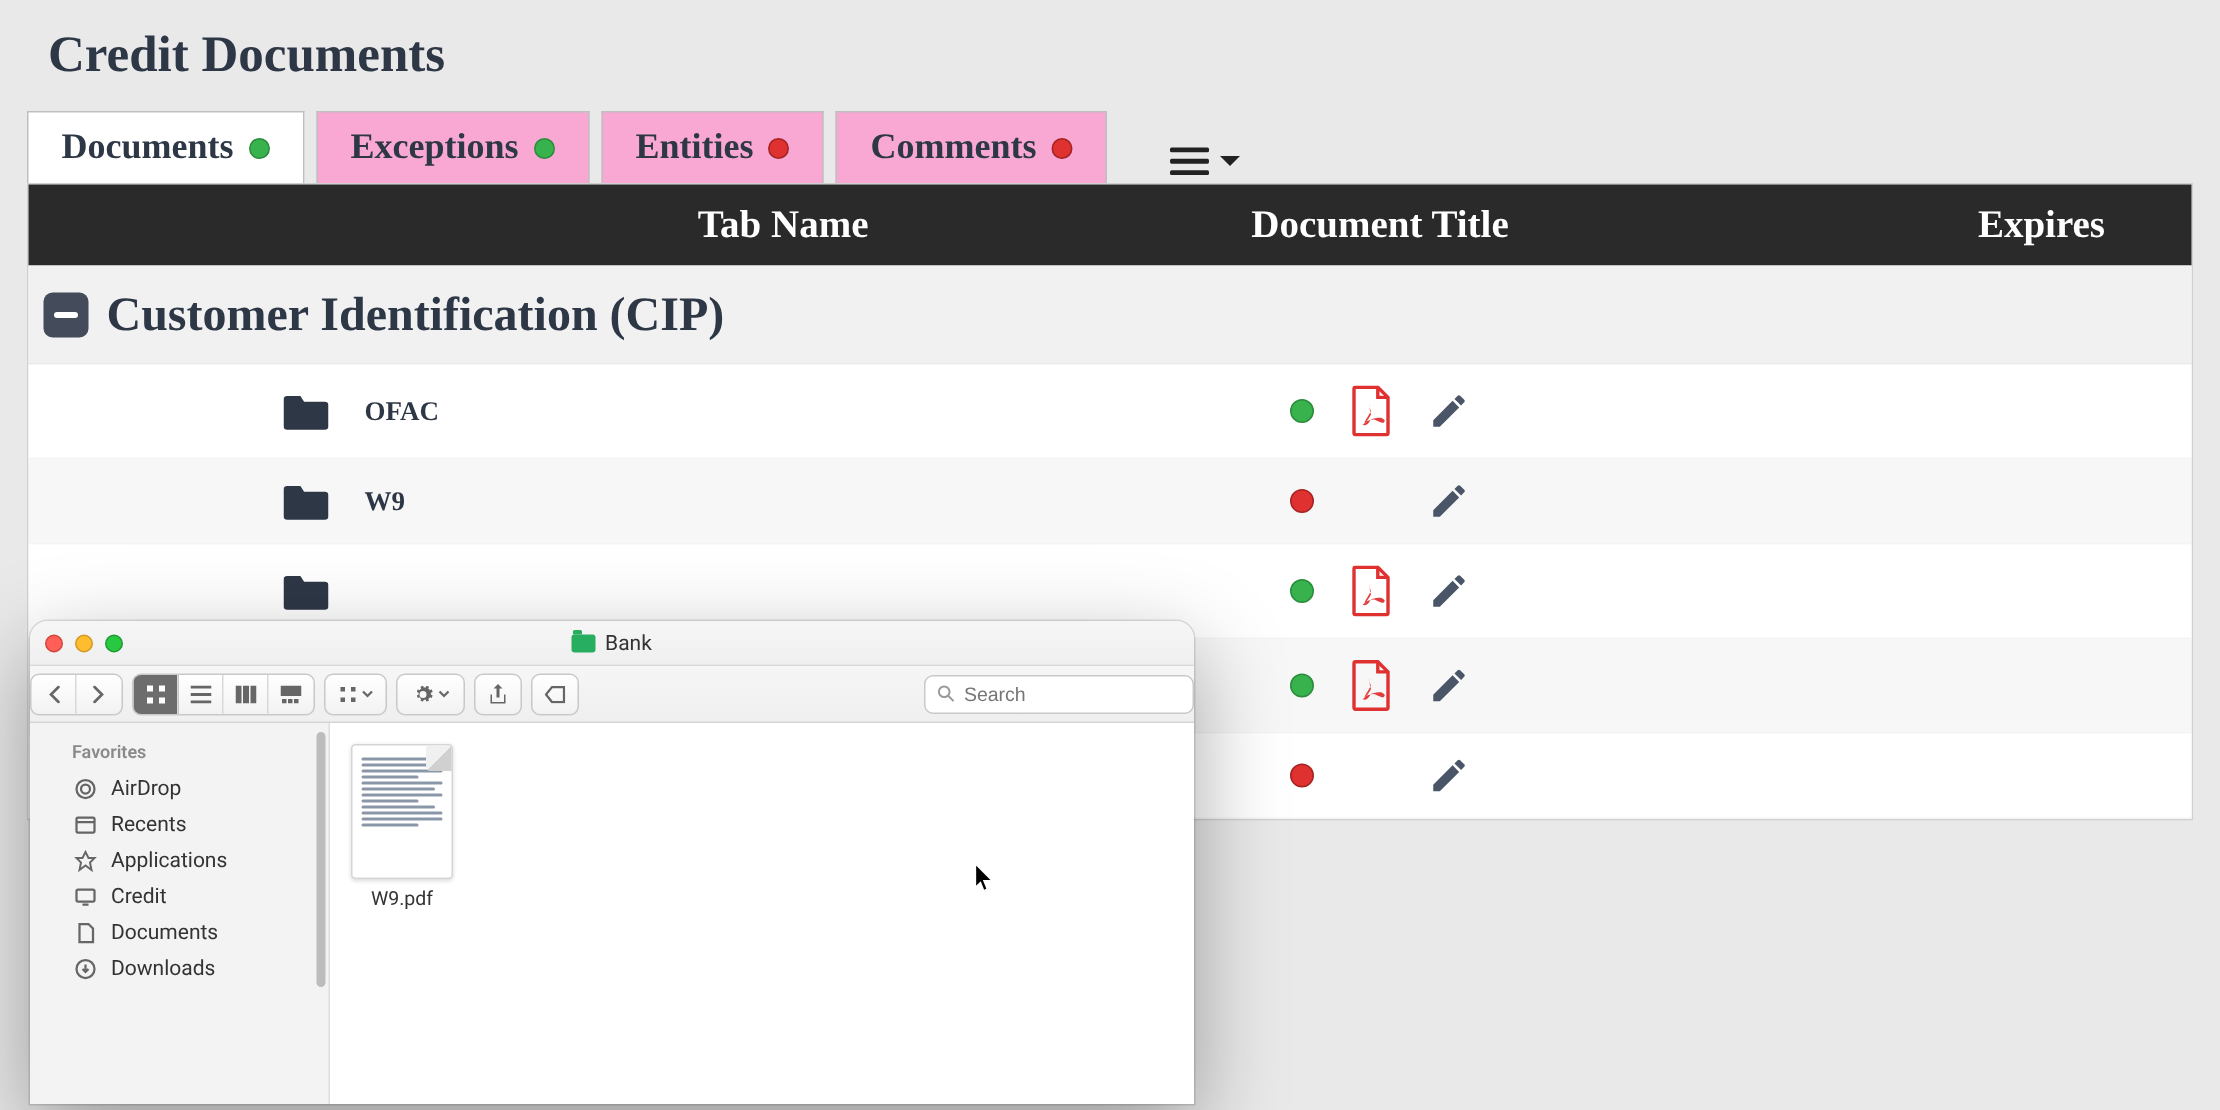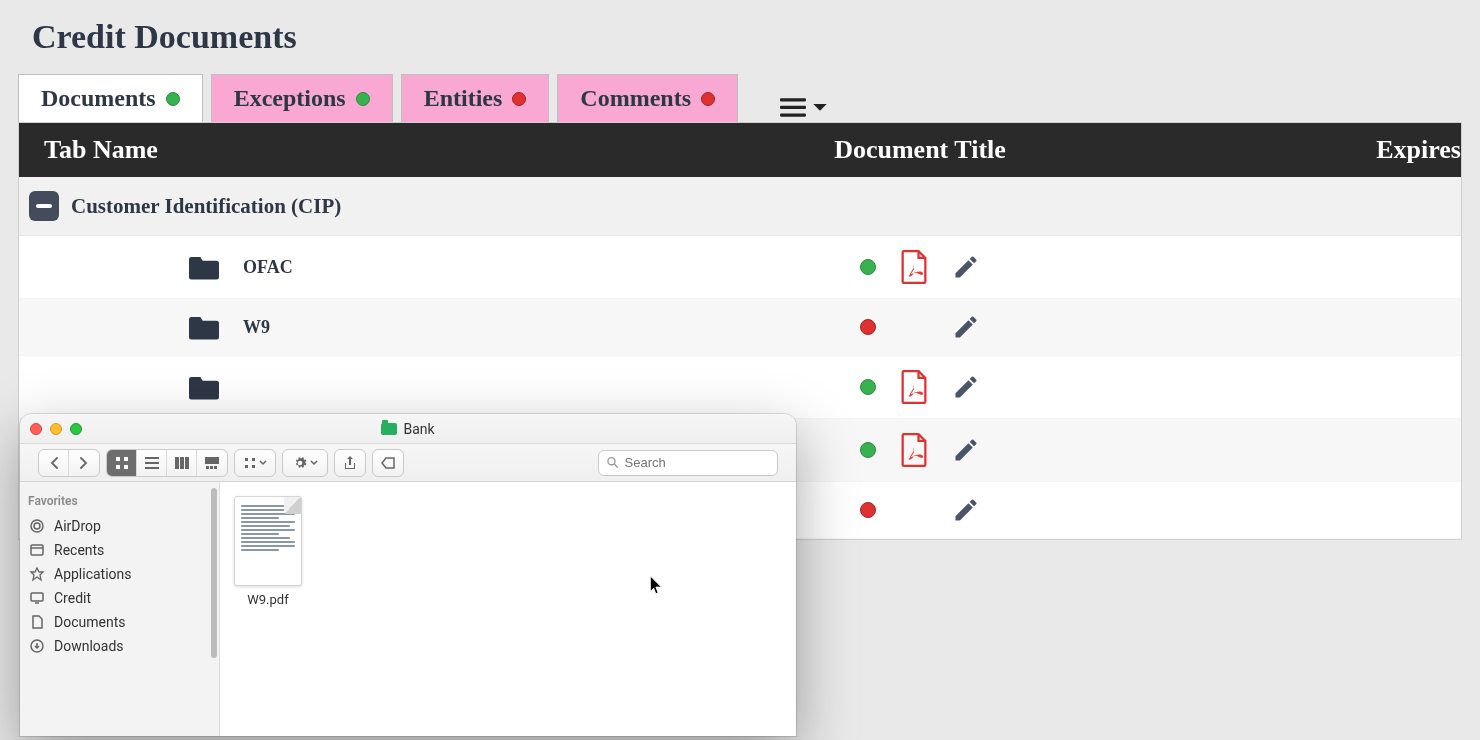--- a/index.html
+++ b/index.html
@@ -9,24 +9,24 @@
   .tabs { display:flex; align-items:flex-end; margin-left:18px; gap:8px;}
   .tab { display:flex; align-items:center; gap:10px; padding:10px 22px; background:#f9a8d4; border:1px solid #bfbfbf; border-bottom:none; font-size:24px; font-weight:600; color:#2e3746; cursor:pointer; font-family: Georgia, "Times New Roman", serif;}
   .tab.active { background:#ffffff; }
   .dot { width:14px; height:14px; border-radius:50%; display:inline-block;}
   .dot.green { background:#37b24d; border:1px solid #2a8c3c;}
   .dot.red { background:#e03131; border:1px solid #a52323;}
   .menu-btn { display:flex; align-items:center; gap:6px; font-size:28px; cursor:pointer; margin-left:30px; color:#222; padding:4px;}
   .menu-btn svg { display:block;}
   .table-wrap { margin:0 18px; border:1px solid #d0d0d0; background:#fff;}
   .thead { display:flex; background:#2a2a2a; color:#fff; font-size:26px; font-weight:700; padding:12px 0; font-family: Georgia, "Times New Roman", serif;}
-  .col-tab { width:560px; text-align:left;padding-left:25px;}
+  .col-tab { width:560px; text-align:right;}
   .col-doc { flex:1; text-align:center;}
-  .col-exp { width:200px; text-align:right;}
-  .group-row { display:flex; align-items:center; gap:12px; background:#f1f1f1; padding:14px 10px; font-size:21px; font-weight:700; color:#2e3746; border-bottom:1px solid #e8e8e8; font-family: Georgia, "Times New Roman", serif;}
+  .col-exp { width:200px; text-align:center;}
+  .group-row { display:flex; align-items:center; gap:12px; background:#f1f1f1; padding:14px 10px; font-size:32px; font-weight:700; color:#2e3746; border-bottom:1px solid #e8e8e8; font-family: Georgia, "Times New Roman", serif;}
   .collapse-btn { width:30px; height:30px; border-radius:6px; background:#444b5b; display:flex; align-items:center; justify-content:center; color:#fff; cursor:pointer; font-weight:900;}
   .collapse-btn .bar{ width:16px; height:4px; background:#fff; border-radius:2px;}
   .doc-row { display:flex; align-items:center; padding:14px 0; border-bottom:1px solid #f4f4f4; font-family: Georgia, "Times New Roman", serif;}
   .doc-row.odd{ background:#fff;}
   .doc-row.even{ background:#f7f7f7;}
   .doc-row .col-tab{ display:flex; align-items:center; gap:24px; padding-left:170px; text-align:left;}
   .doc-row .doc-name{ font-size:18px; font-weight:600; color:#2e3746;}
   .doc-row .col-doc{ display:flex; align-items:center; justify-content:center; gap:24px;}
   .folder-icon{ width:30px; height:26px; color:#2e3746;}
   .pdf-icon{ width:28px; height:34px;}
@@ -38,31 +38,31 @@
   
   .finder { position:absolute; left:20px; top:414px; width:776px; height:322px; background:#f6f6f6; border-radius:12px 12px 0 0; box-shadow:0 20px 60px rgba(0,0,0,.35), 0 0 0 1px rgba(0,0,0,.12); overflow:hidden;}
   .finder-titlebar{ height:30px; display:flex; align-items:center; padding:0 10px; gap:8px; background:linear-gradient(#f6f6f6,#efefef); border-bottom:1px solid #d9d9d9;}
   .tl-dot{ width:12px; height:12px; border-radius:50%;}
   .tl-dot.red{ background:#ff5f57; border:1px solid #d0443d;}
   .tl-dot.yellow{ background:#febc2e; border:1px solid #cf9a23;}
   .tl-dot.green{ background:#28c840; border:1px solid #1e9a30;}
   .finder-title{ position:absolute; left:0; right:0; text-align:center; font-size:14px; color:#333; display:flex; justify-content:center; align-items:center; gap:6px; pointer-events:none;}
   .folder-mini{ width:16px; height:12px; background:#27ae60; border-radius:2px; position:relative;}
   .folder-mini::before{content:"";position:absolute;top:-3px;left:1px;width:6px;height:3px;background:#27ae60;border-radius:1px 1px 0 0;}
-  .finder-toolbar{ height:38px; display:flex; align-items:center; padding:0 18px; gap:6px; background:linear-gradient(#f6f6f6,#efefef); border-bottom:1px solid #d4d4d4;}
+  .finder-toolbar{ height:38px; display:flex; align-items:center; padding:0 0; gap:6px; background:linear-gradient(#f6f6f6,#efefef); border-bottom:1px solid #d4d4d4;}
   .tb-group{ display:flex; border:1px solid #c9c9c9; border-radius:6px; overflow:hidden; background:linear-gradient(#fff,#f2f2f2);}
   .tb-btn{ width:30px; height:26px; display:flex; align-items:center; justify-content:center; font-size:14px; color:#555; cursor:pointer; border-right:1px solid #d9d9d9;}
   .tb-btn:last-child{border-right:none;}
   .tb-btn.active{ background:#6d6d6d; color:#fff;}
   .tb-search{ flex:1; max-width:180px; margin-left:auto;}
   .tb-search-inner{ border:1px solid #c9c9c9; border-radius:6px; height:26px; display:flex; align-items:center; padding:0 8px; gap:6px; background:#fff;}
   .tb-search-inner input{ border:none; outline:none; font-size:13px; width:100%; background:transparent;}
 
   .finder-body{ display:flex; height:calc(100% - 68px);}
-  .finder-sidebar{ width:200px; background:#f3f3f3; border-right:1px solid #dedede; padding:8px 0; position:relative;}
+  .finder-sidebar{ width:200px; background:#f3f3f3; border-right:1px solid #dedede; padding:8px 20px; position:relative;}
   .sb-header{ font-size:12px; color:#8a8a8a; font-weight:600; padding:4px 8px 6px;}
   .sb-item{ display:flex; align-items:flex-start; gap:8px; font-size:14px; color:#333; padding:4px 8px; border-radius:4px; cursor:pointer;}
   .sb-item .ico{ width:18px; display:flex; justify-content:center; color:#666;}
   .sb-scroll{position:absolute; right:2px; top:6px; bottom:6px; width:6px; background:transparent;}
   .sb-scroll .thumb{position:absolute; top:0; width:6px; height:170px; background:#bcbcbc; border-radius:3px;}
 
   .finder-content{ flex:1; background:#fff; padding:14px; display:flex; align-items:flex-start; gap:20px;}
   .file-item{ display:flex; flex-direction:column; align-items:center; gap:6px; cursor:pointer;}
   .file-thumb{ width:68px; height:90px; background:#fff; border:1px solid #d5d5d5; border-radius:3px; box-shadow:0 1px 3px rgba(0,0,0,.15); position:relative; overflow:hidden;}
   .file-thumb .page{padding:6px;}

